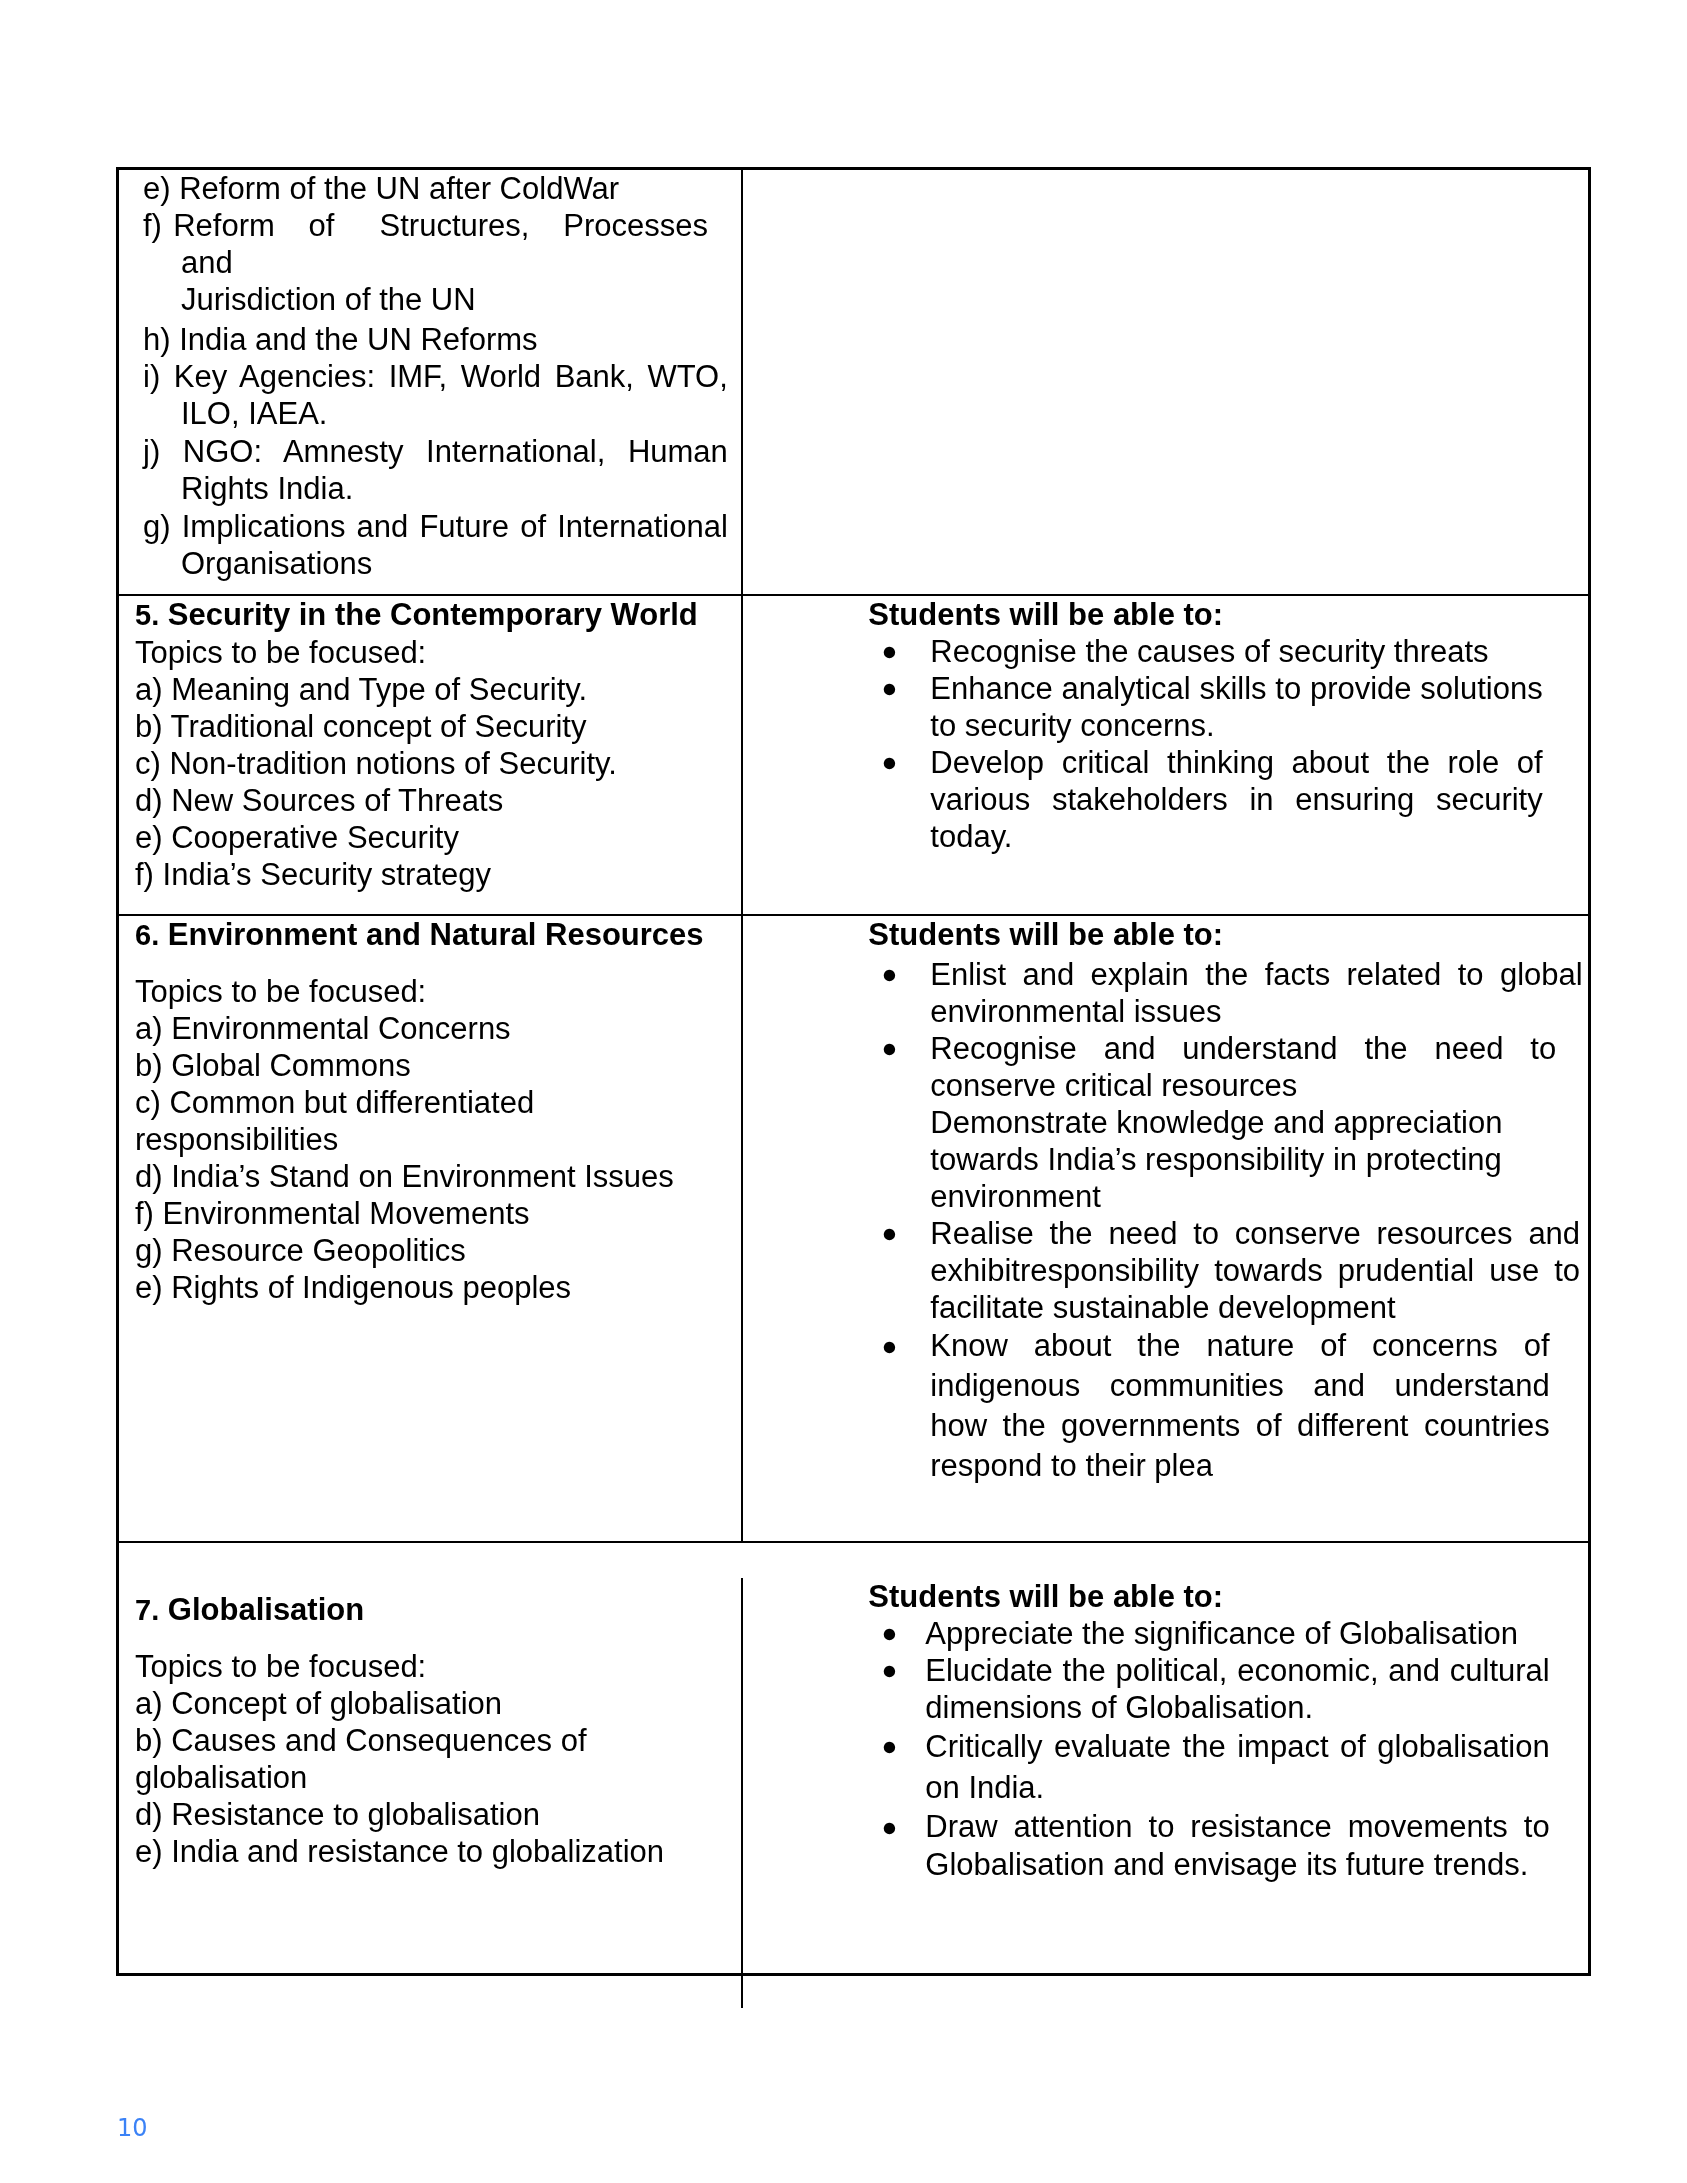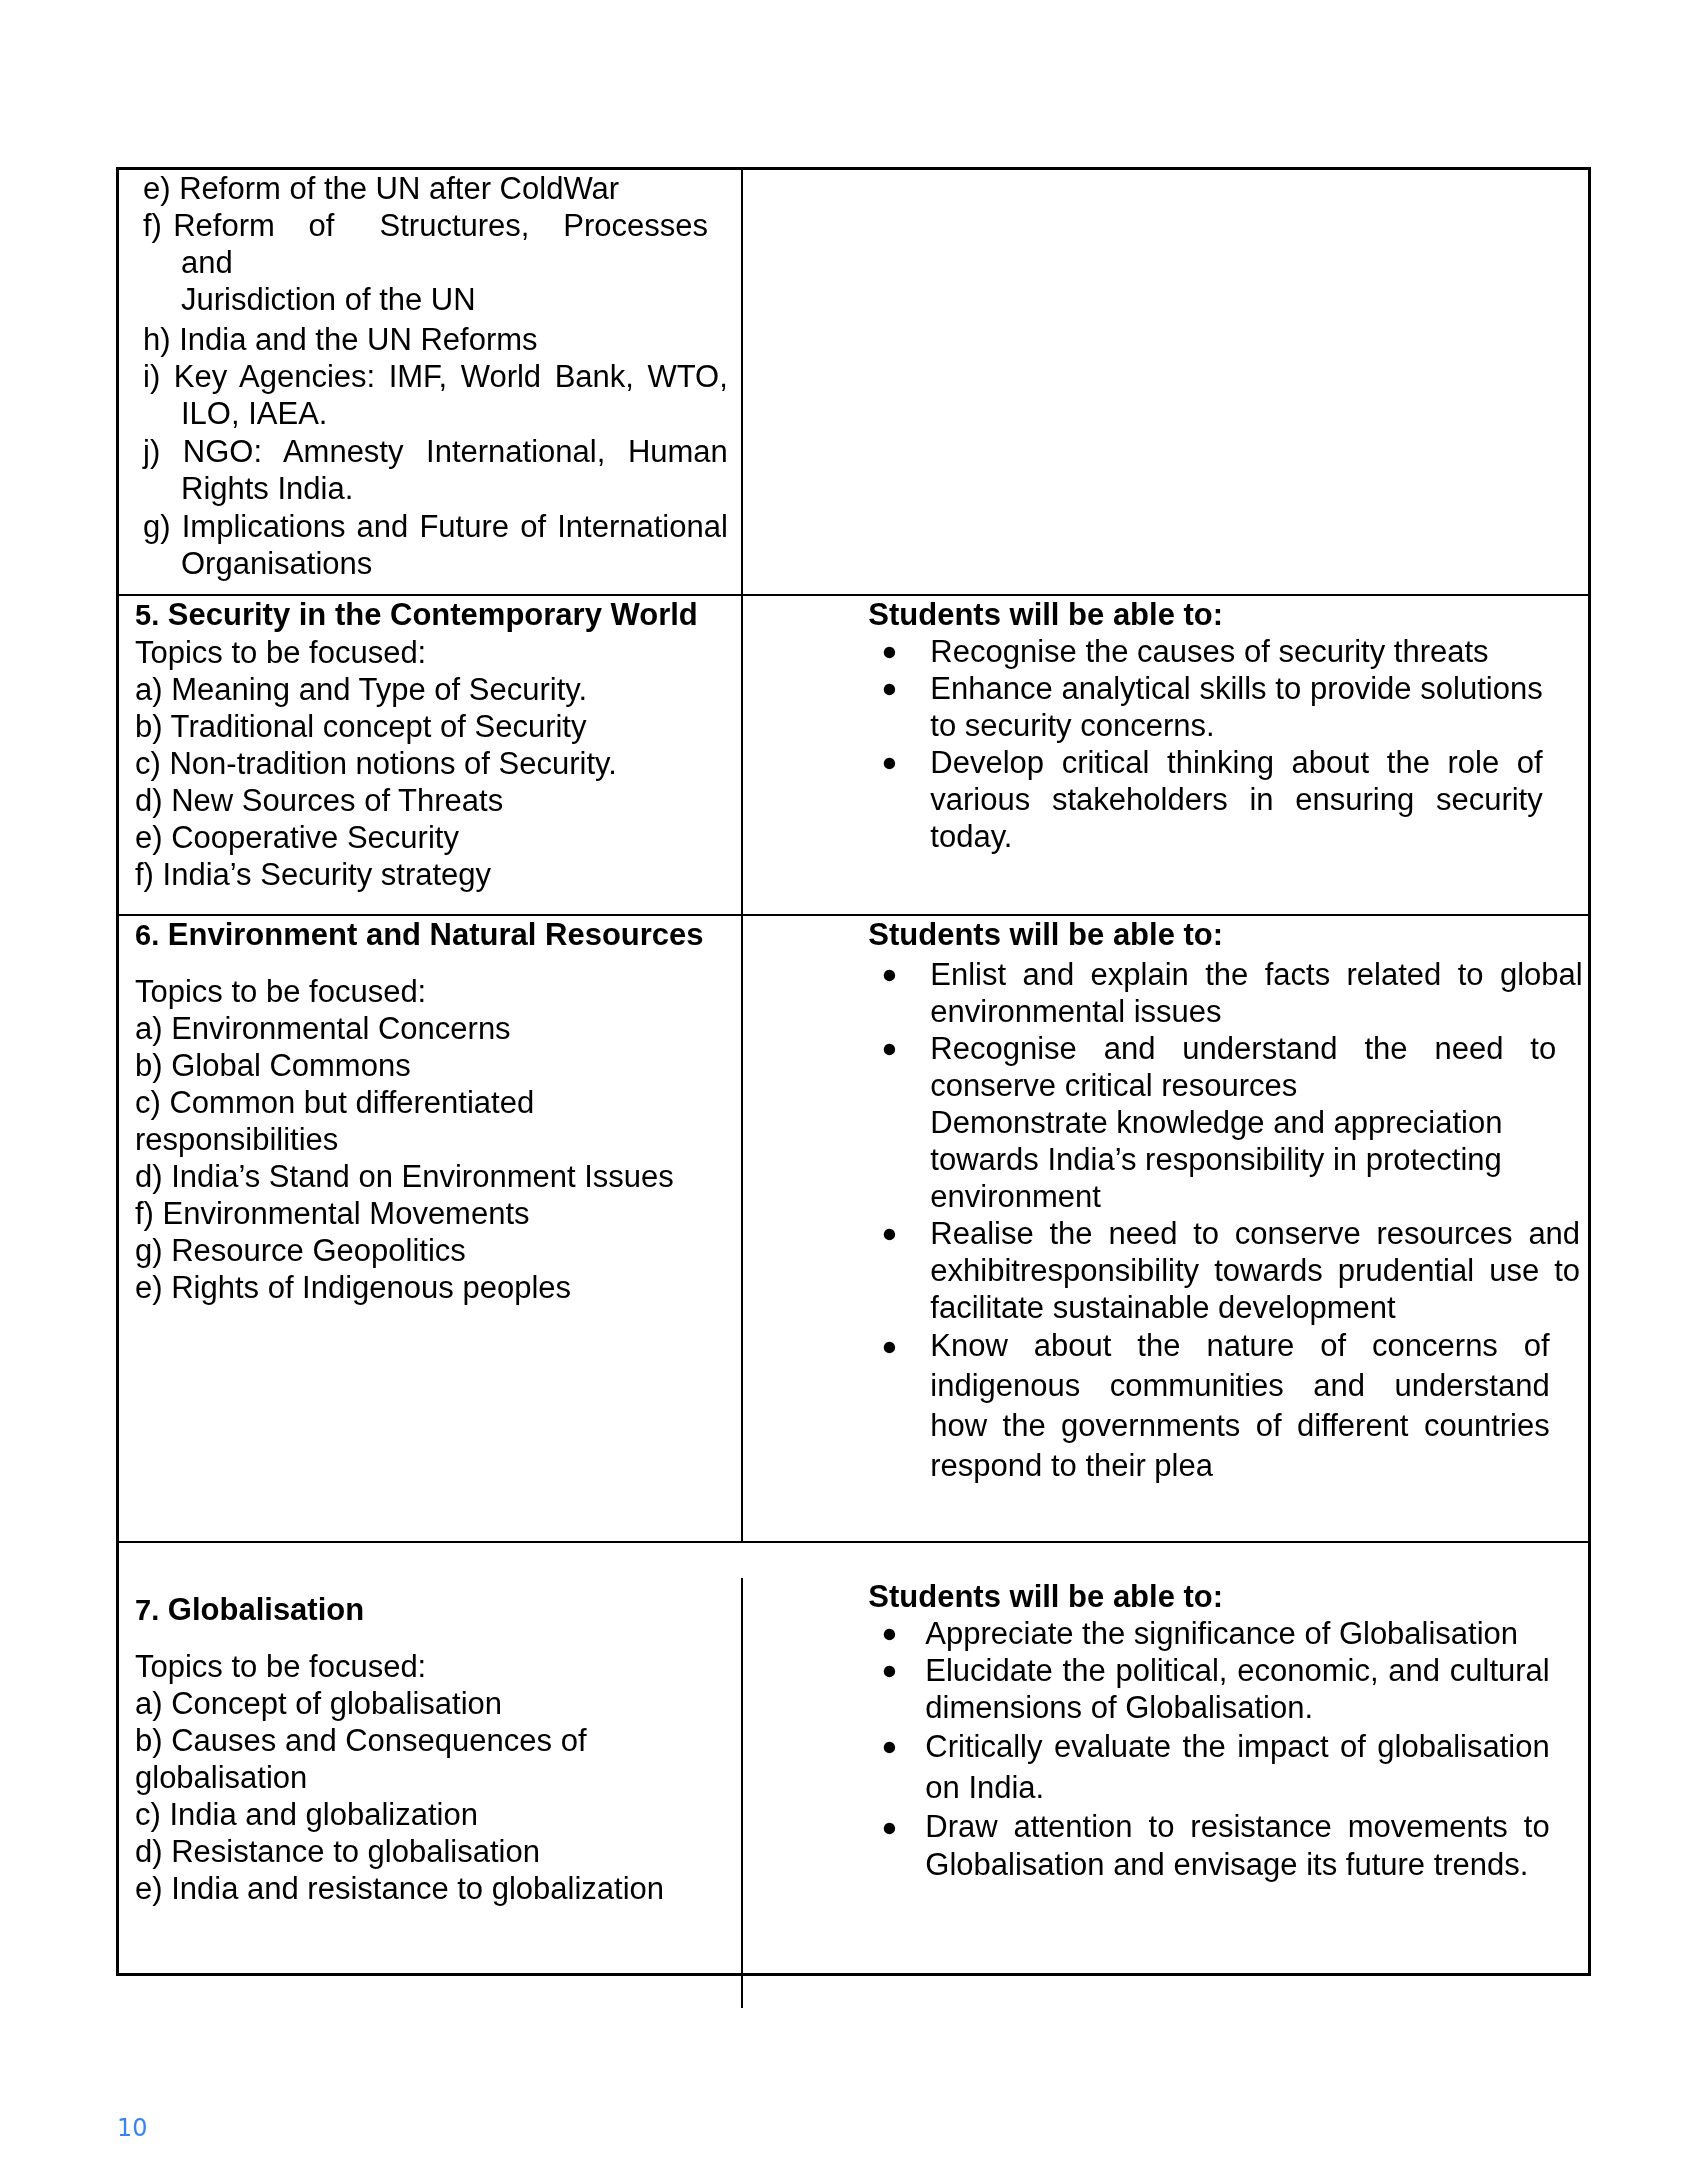--- a/index.html
+++ b/index.html
@@ -95,21 +95,20 @@
       </div>
     </div>
 
     <div class="row last" style="top:1372px; height:430px;margin-top:36px;">
       <div class="cell left" style="padding-top:13.2px;">
         <div class="heading"><span class="num">7.</span> <span>Globalisation</span></div>
         <div class="spacer"></div>
         <div class="txt">Topics to be focused:</div>
         <div class="item">a) Concept of globalisation</div>
         <div class="item">b) Causes and Consequences of globalisation</div>
-        <div class="item">c) India and globalization</div>
         <div class="item">d) Resistance to globalisation</div>
         <div class="item">e) India and resistance to globalization</div>
       </div>
       <div class="cell right" style="padding-top:0;">
         <div class="heading">Students will be able to:</div>
         <ul class="bullets" style="padding-right:33px;">
           <li class="tight" style="padding-left:57px;"><span class="dot">●</span><span>Appreciate the significance of Globalisation</span></li>
           <li style="padding-left:57px;"><span class="dot">●</span><span>Elucidate the political, economic, and cultural dimensions of Globalisation.</span></li>
           <li style="padding-left:57px; line-height:41px;"><span class="dot">●</span><span>Critically evaluate the impact of globalisation on India.</span></li>
           <li style="padding-left:57px; line-height:38px;"><span class="dot">●</span><span>Draw attention to resistance movements to Globalisation and envisage its future trends.</span></li>

